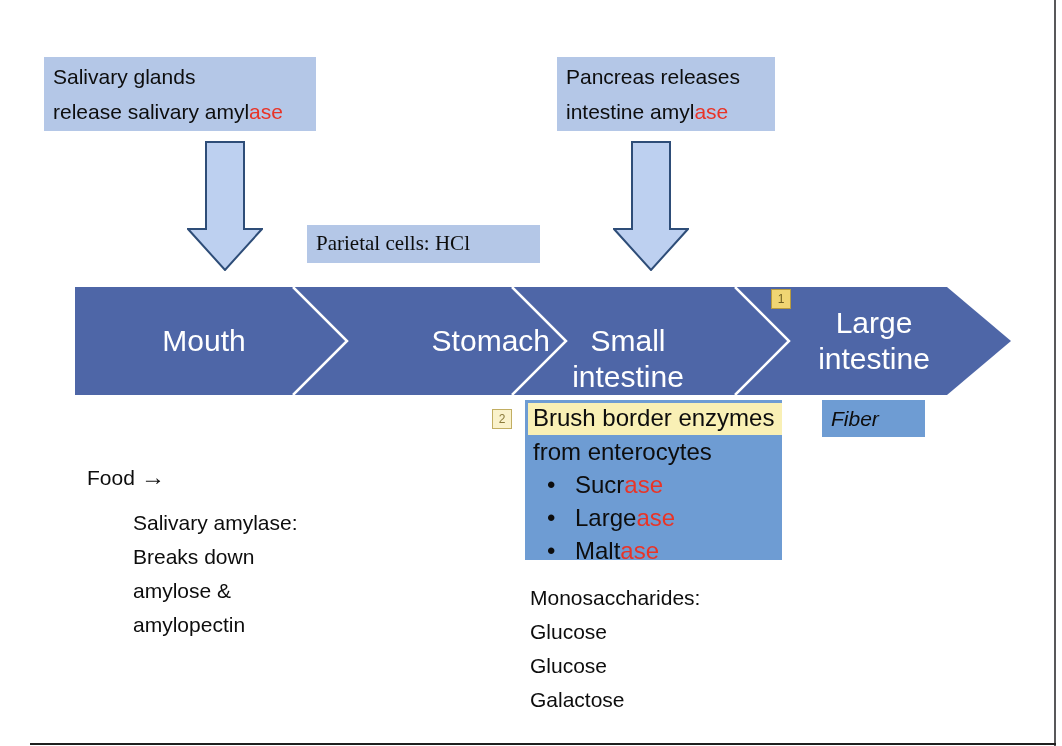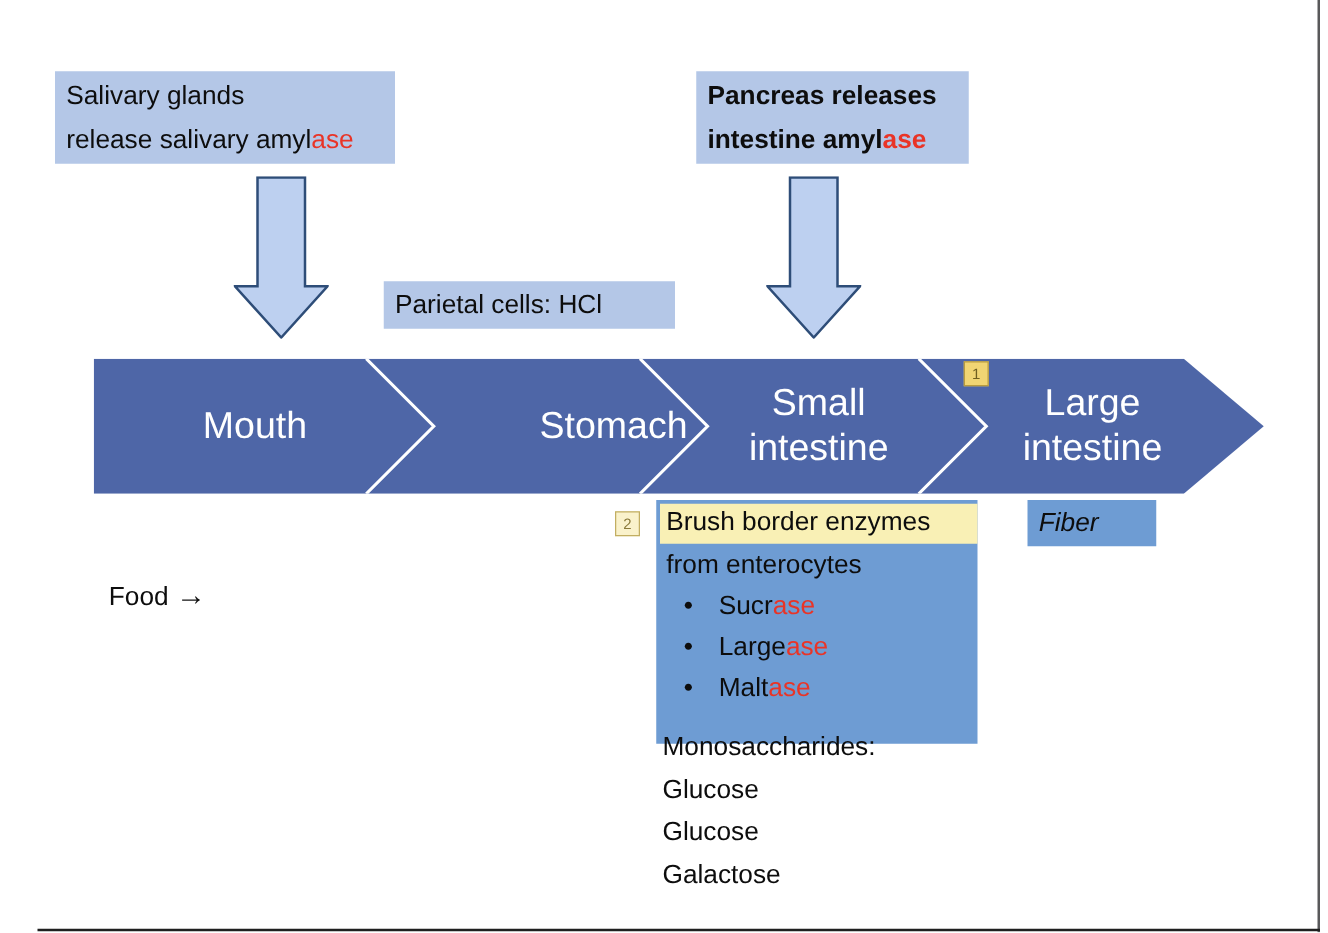--- a/index.html
+++ b/index.html
@@ -22,36 +22,36 @@
   
   .banner { position:absolute; left:75px; top:287px; width:937px; height:108px;text-decoration:underline; }
   .banner svg { position:absolute; left:0; top:0; }
   .seg {
     position:absolute; top:0; height:108px; display:flex; flex-direction:column;
     justify-content:center; align-items:center; color:var(--banner-text-white);
     font-size:30px; line-height:36px; text-align:center;
   }
   .seg-1 { left:0;   width:258px; }
   .seg-2 { left:245px; width:230px;align-items:flex-end; }
-  .seg-3 { left:465px; width:230px; }
+  .seg-3 { left:438px; width:230px;justify-content:flex-end; }
   .seg-4 { left:684px; width:230px; }
 
   
   .badge {
     position:absolute; width:20px; height:20px; box-sizing:border-box;
     display:flex; align-items:center; justify-content:center;
     font-size:12px; border:1.5px solid;
   }
   .badge-1 { left:771px; top:289px; background:var(--badge1-fill); border-color:var(--badge1-border); color:#6f5f20; }
   .badge-2 { left:492px; top:409px; background:var(--badge2-fill); border-color:var(--badge2-border); color:#8a7a3a; }
 
   
   .brush {
-    position:absolute; left:525px; top:400px; width:257px; height:195px;
-    background:var(--medium-box-blue); font-size:21px; box-sizing:border-box; padding-top:3px;
+    position:absolute; left:525px; top:400px; width:257px; height:160px;
+    background:var(--medium-box-blue); font-size:24px; box-sizing:border-box; padding-top:3px;
   }
   .brush .hl {
     margin-left:3px; padding:1px 5px 3px 5px; background:var(--highlight-yellow); line-height:28px;
   }
   .brush .bline { padding-left:8px; line-height:33px; }
   .brush .bullet-line { display:flex; padding-left:22px; line-height:33px; }
   .brush .dot { width:28px; }
 
   .fiber {
     position:absolute; left:822px; top:400px; width:103px; height:37px;
@@ -73,38 +73,38 @@
 </head>
 <body>
 
 <div class="slide">
 
   <div class="lbox" style="left:32px; top:57px; width:272px; height:74px;margin-left:12px;">
     <div>Salivary glands</div>
     <div><span>release salivary amyl</span><span class="red">ase</span></div>
   </div>
 
-  <div class="lbox" style="left:557px; top:57px; width:218px; height:74px;font-weight:bold;">
+  <div class="lbox" style="left:557px; top:57px; width:218px; height:74px;">
     <div>Pancreas releases</div>
     <div><span>intestine amyl</span><span class="red">ase</span></div>
   </div>
 
   <div class="down-arrow" style="left:187px; top:141px;">
     <svg width="76" height="130" viewBox="0 0 76 130">
       <polygon points="19,1 57,1 57,88 75,88 38,129 1,88 19,88" style="fill:var(--down-arrow-fill); stroke:var(--down-arrow-border); stroke-width:2;"></polygon>
     </svg>
   </div>
 
   <div class="down-arrow" style="left:613px; top:141px;">
     <svg width="76" height="130" viewBox="0 0 76 130">
       <polygon points="19,1 57,1 57,88 75,88 38,129 1,88 19,88" style="fill:var(--down-arrow-fill); stroke:var(--down-arrow-border); stroke-width:2;"></polygon>
     </svg>
   </div>
 
-  <div class="lbox" style="left:307px; top:225px; width:233px; height:38px; line-height:33px;">Parietal cells: HCl</div>
+  <div class="lbox" style="left:307px; top:225px; width:233px; height:38px; line-height:33px;font-family:Liberation Serif, serif;">Parietal cells: HCl</div>
 
   <div class="banner">
     <svg width="937" height="108" viewBox="0 0 937 108">
       <polygon points="0,0 872,0 936,54 872,108 0,108" style="fill:var(--banner-blue);"></polygon>
       <polyline points="218,0 272,54 218,108" style="fill:none; stroke:#ffffff; stroke-width:2.5;"></polyline>
       <polyline points="437,0 491,54 437,108" style="fill:none; stroke:#ffffff; stroke-width:2.5;"></polyline>
       <polyline points="660,0 714,54 660,108" style="fill:none; stroke:#ffffff; stroke-width:2.5;"></polyline>
     </svg>
     <div class="seg seg-1">
       <div>Mouth</div>
@@ -144,20 +144,26 @@
       <span class="dot">•</span>
         <span>Malt</span>
         <span class="red">ase</span>
     </div>
   </div>
 
   <div class="fiber">Fiber</div>
 
   <div class="food"><span>Food</span><span class="arr">→</span></div>
 
+  <div class="textcol notes">
+    <div>Salivary amylase:</div>
+    <div>Breaks down</div>
+    <div>amylose &amp;</div>
+    <div>amylopectin</div>
+  </div>
 
   <div class="textcol mono">
     <div>Monosaccharides:</div>
     <div>Glucose</div>
     <div>Glucose</div>
     <div>Galactose</div>
   </div>
 
   <div class="frame-right"></div>
   <div class="frame-bottom"></div>

